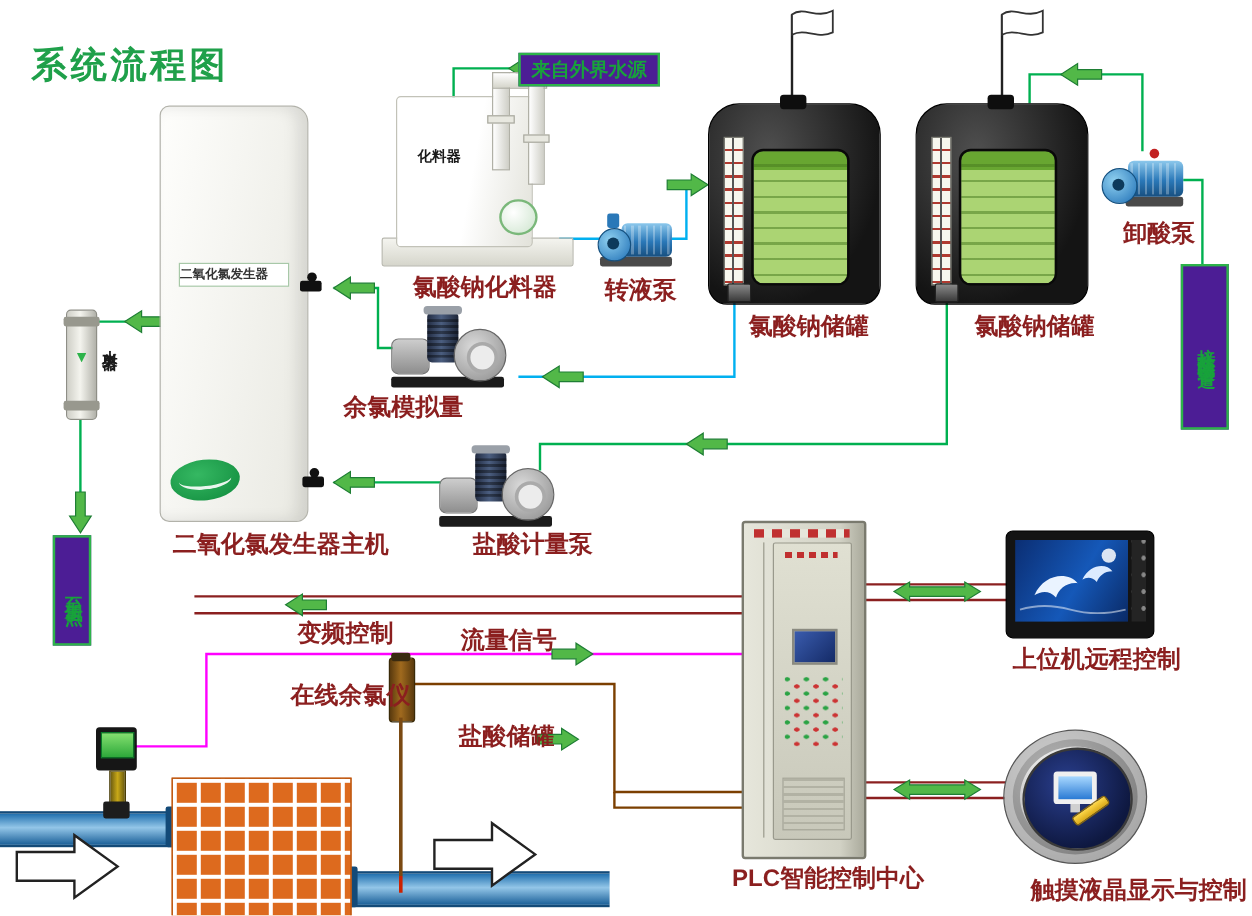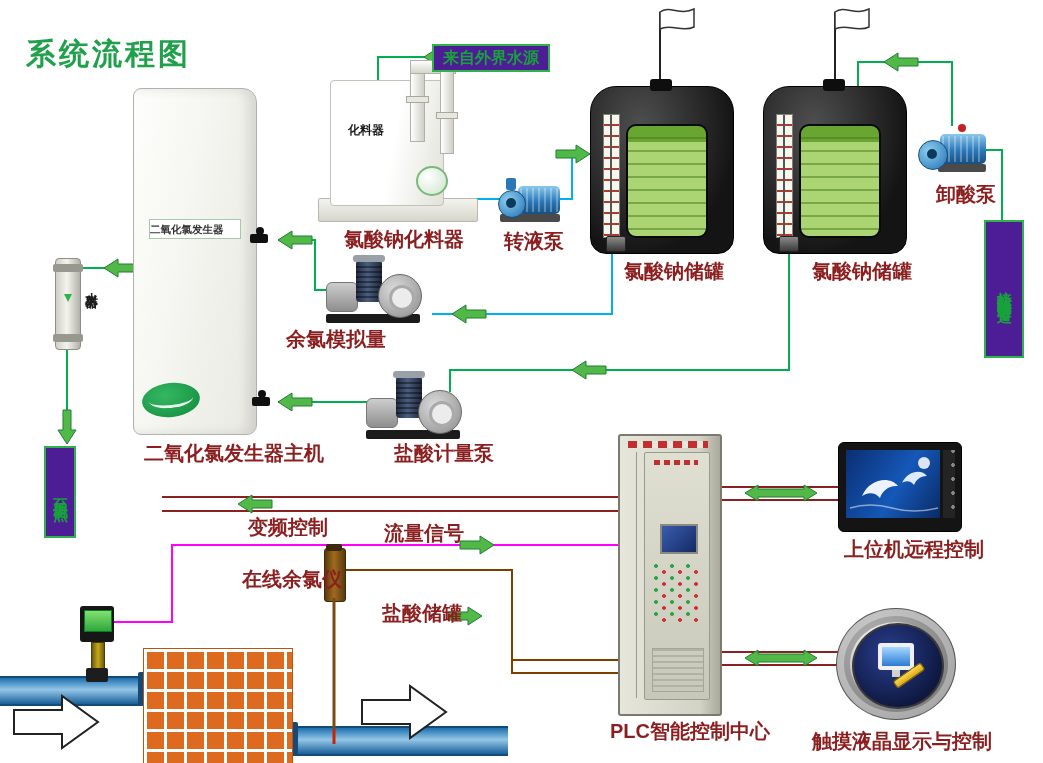--- a/index.html
+++ b/index.html
@@ -202,21 +202,21 @@
   <div class="abs lbl" style="left:286px;top:326px">余氯模拟量</div>
   <div class="abs lbl" style="left:394px;top:440px">盐酸计量泵</div>
   <div class="abs lbl" style="left:144px;top:440px">二氧化氯发生器主机</div>
   <div class="abs lbl vert black" style="left:82px;top:282px;font-size:13px;letter-spacing:2px">水射器</div>
   <div class="abs lbl" style="left:248px;top:514px">变频控制</div>
   <div class="abs lbl" style="left:384px;top:520px">流量信号</div>
   <div class="abs lbl" style="left:242px;top:566px">在线余氯仪</div>
   <div class="abs lbl" style="left:382px;top:600px">盐酸储罐</div>
   <div class="abs lbl" style="left:610px;top:718px">PLC智能控制中心</div>
   <div class="abs lbl" style="left:844px;top:536px">上位机远程控制</div>
-  <div class="abs lbl" style="left:812px;top:728px">触摸液晶显示与控制</div>
+  <div class="abs lbl" style="left:859px;top:728px">触摸液晶显示与控制</div>
 
   <svg width="1043" height="763" viewBox="0 0 1043 763" style="position:absolute;left:0;top:0;z-index:6;pointer-events:none">
     <line stroke="#7b4a12" stroke-width="3" x1="334" y1="598" x2="334" y2="730"></line>
     <line stroke="#cc2200" stroke-width="3" x1="334" y1="730" x2="334" y2="744"></line>
     <path fill="#fff" stroke="#222" stroke-width="2" d="M14,710 H62 V696 L98,722 L62,748 V734 H14 Z"></path>
     <path fill="#fff" stroke="#222" stroke-width="2" d="M362,700 H410 V686 L446,712 L410,738 V724 H362 Z"></path>
   </svg>
 
 </div>
 

